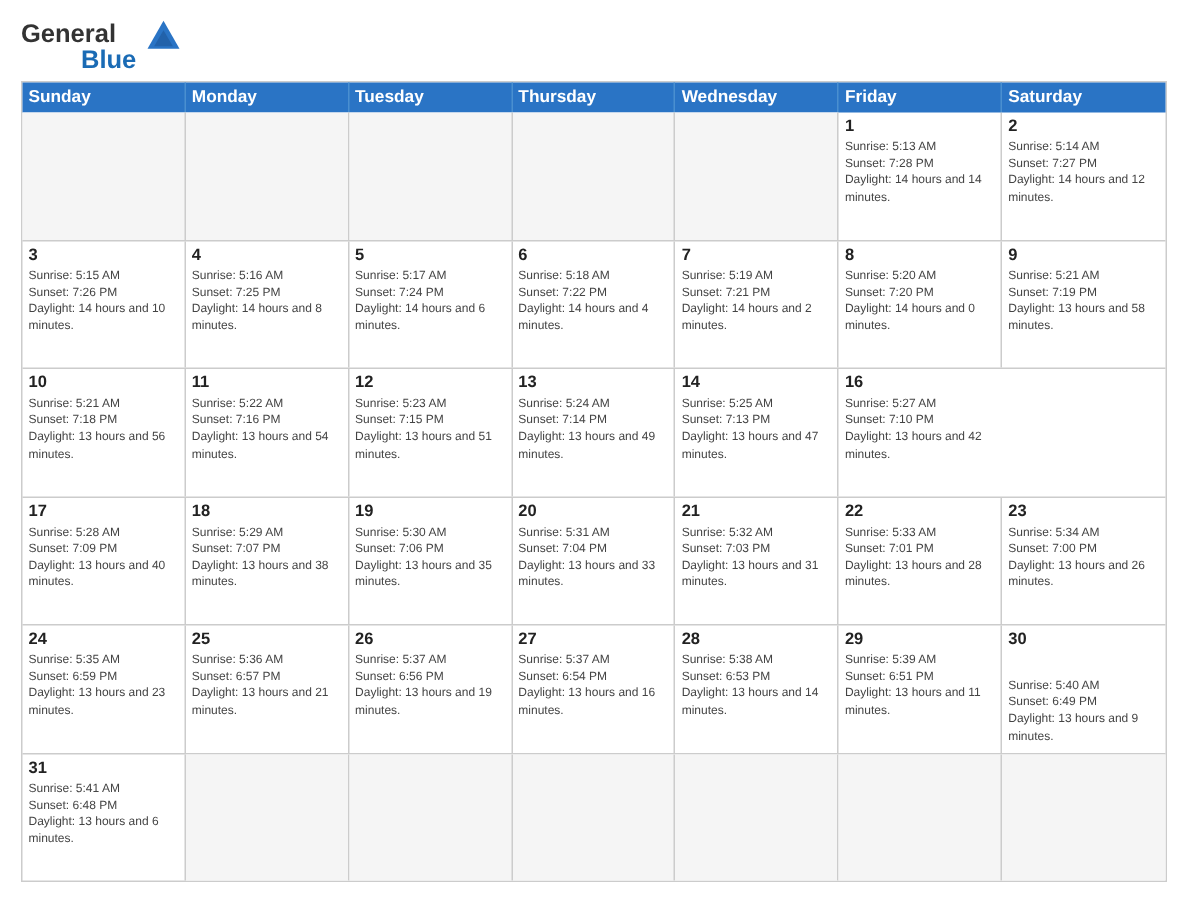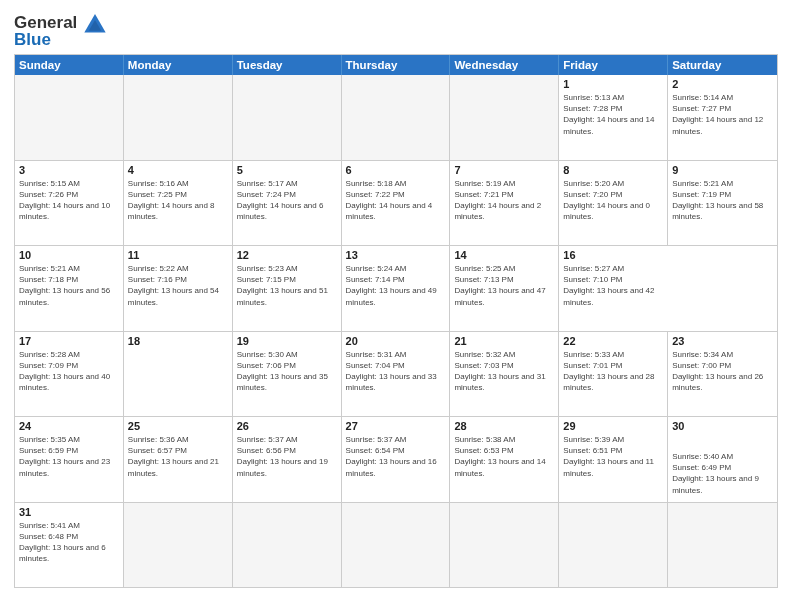--- a/index.html
+++ b/index.html
@@ -99,21 +99,21 @@
   </style>
 </head>
 <body>
 
 <div class="page">
   <div class="header">
     <div class="logo">
   <div style="display:flex;align-items:center;gap:2px;">
     <div style="display:flex;flex-direction:column;line-height:1;">
       <span style="font-size:17px;font-weight:bold;color:#333;">General</span>
-      <span style="font-size:17px;font-weight:bold;color:#1a6bb5;">Blue</span>
+      <span style="font-size:17px;font-weight:bold;color:#1a6bb5;margin-left:40px;">Blue</span>
     </div>
     <svg width="26" height="32" viewBox="0 0 26 36" xmlns="http://www.w3.org/2000/svg" style="margin-left:3px;margin-top:-4px;">
       <polygon points="13,1 25,22 1,22" fill="#2a74c5"></polygon>
       <polygon points="13,8 20,20 6,20" fill="#1a5090" opacity="0.5"></polygon>
     </svg>
   </div>
 </div>
     <div class="title-block">
       <div class="month-year"></div>
       <div class="location"></div>
@@ -234,20 +234,23 @@
         </div>
         <div class="cal-row">
           <div class="cal-cell">
             <span class="day-num">17</span>
             <div class="day-info" style="white-space: pre-line;">Sunrise: 5:28 AM
 Sunset: 7:09 PM
 Daylight: 13 hours and 40 minutes.</div>
           </div>
           <div class="cal-cell">
             <span class="day-num">18</span>
+            <div class="day-info" style="white-space: pre-line;">Sunrise: 5:29 AM
+Sunset: 7:07 PM
+Daylight: 13 hours and 38 minutes.</div>
           </div>
           <div class="cal-cell">
             <span class="day-num">19</span>
             <div class="day-info" style="white-space: pre-line;">Sunrise: 5:30 AM
 Sunset: 7:06 PM
 Daylight: 13 hours and 35 minutes.</div>
           </div>
           <div class="cal-cell">
             <span class="day-num">20</span>
             <div class="day-info" style="white-space: pre-line;">Sunrise: 5:31 AM

